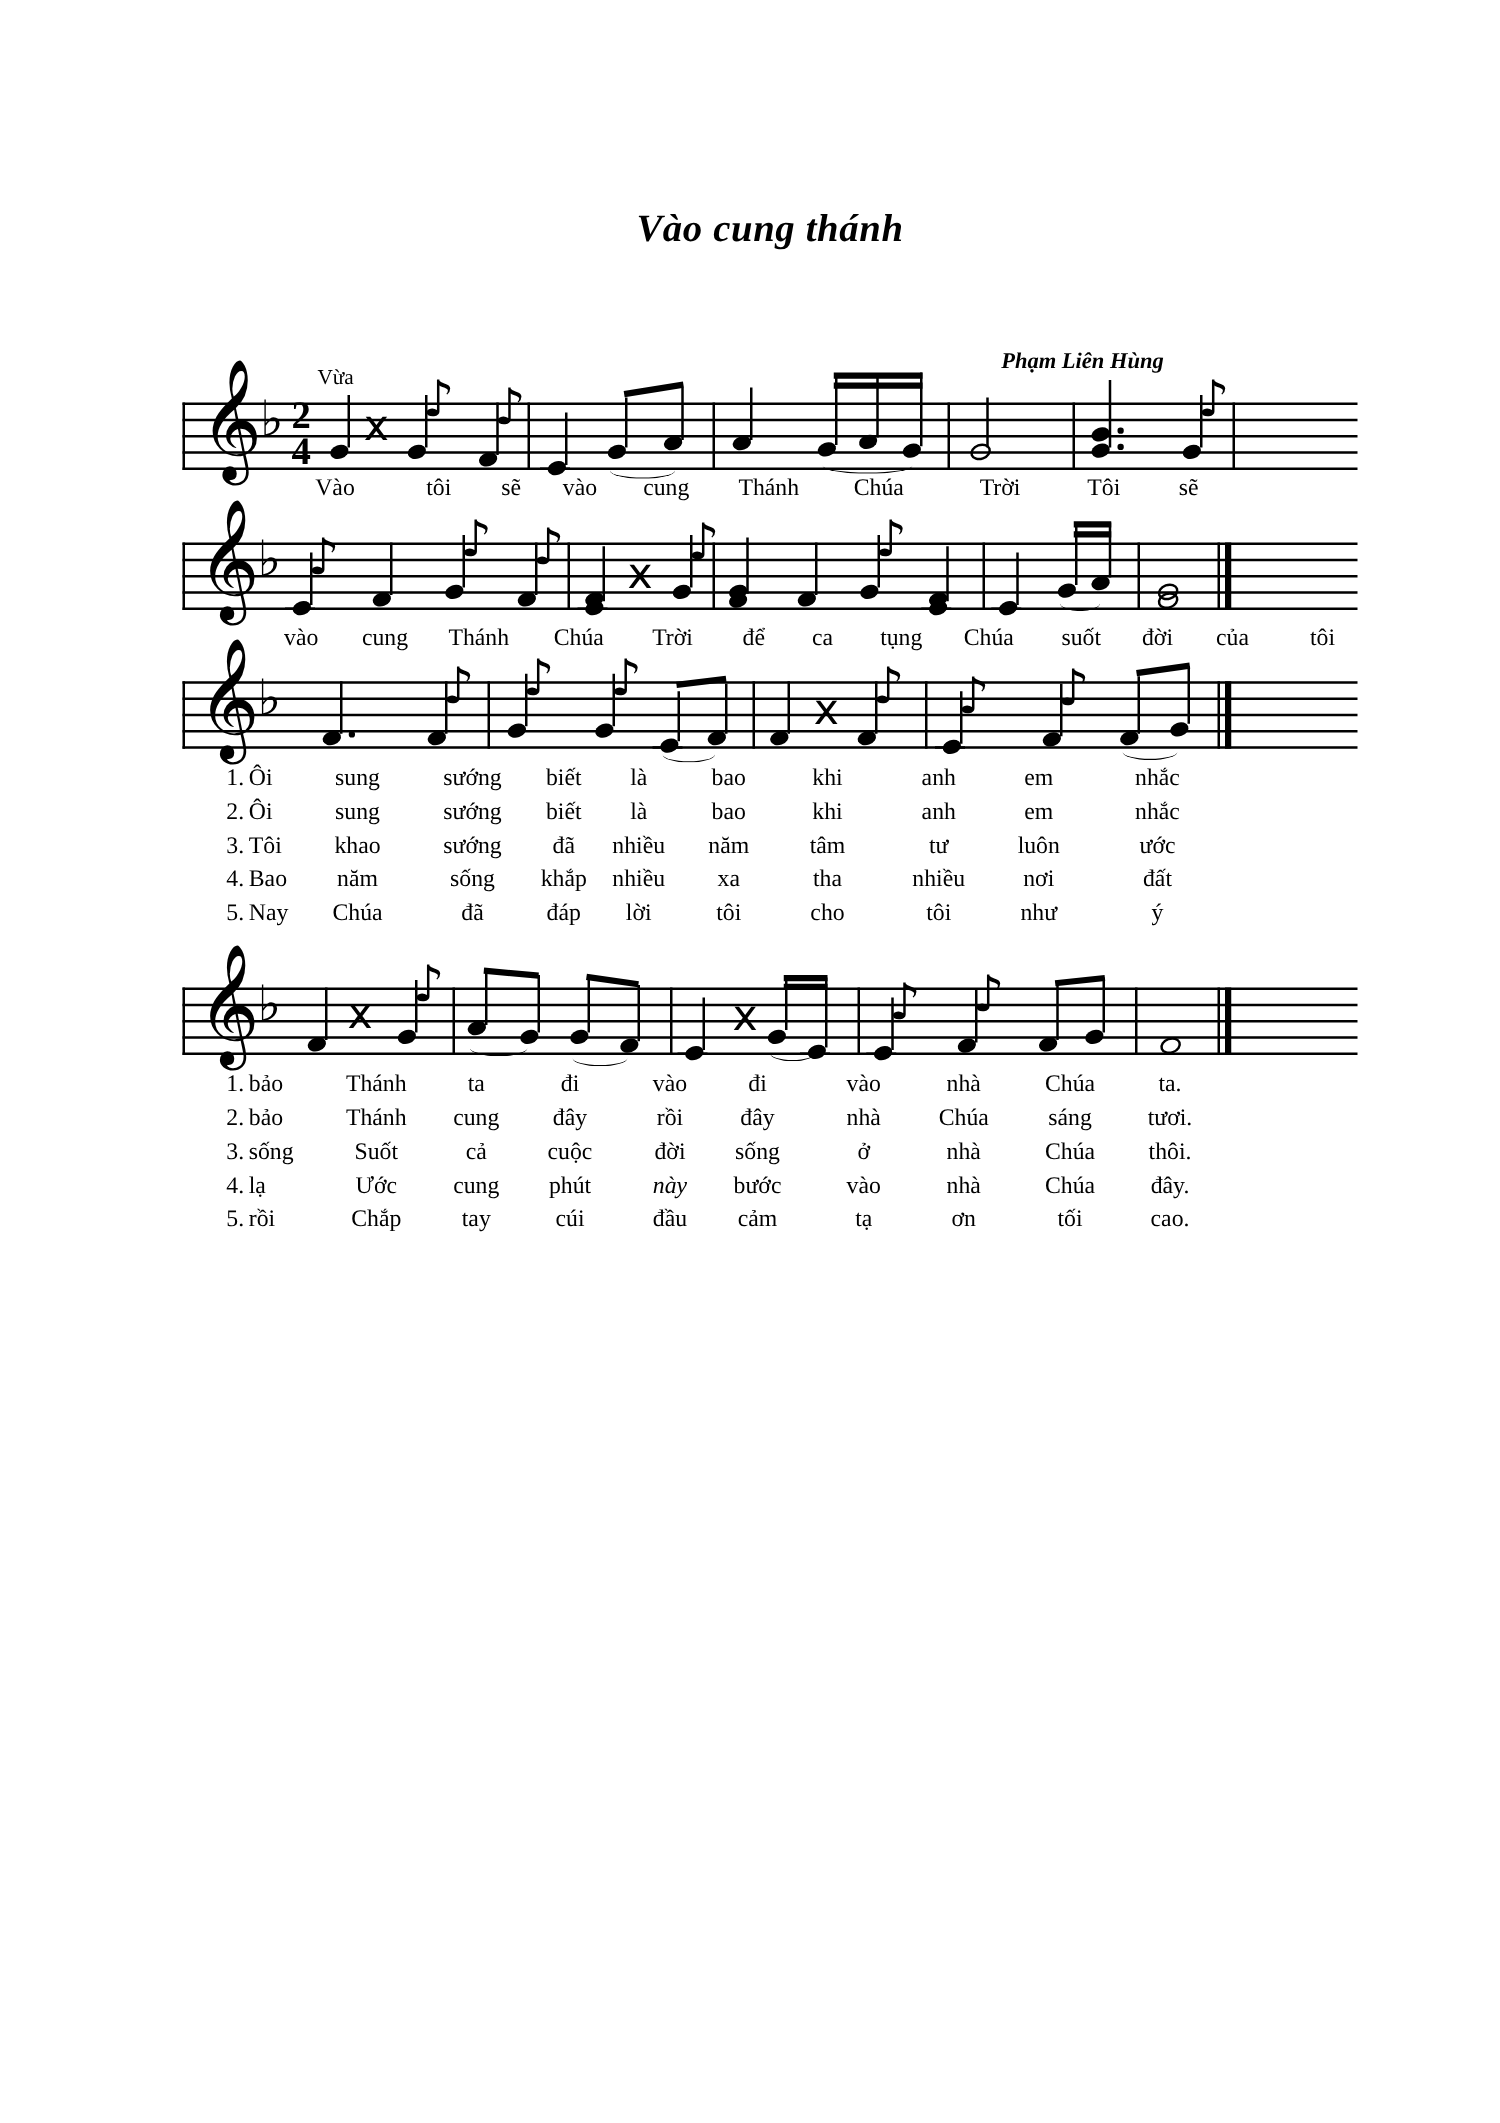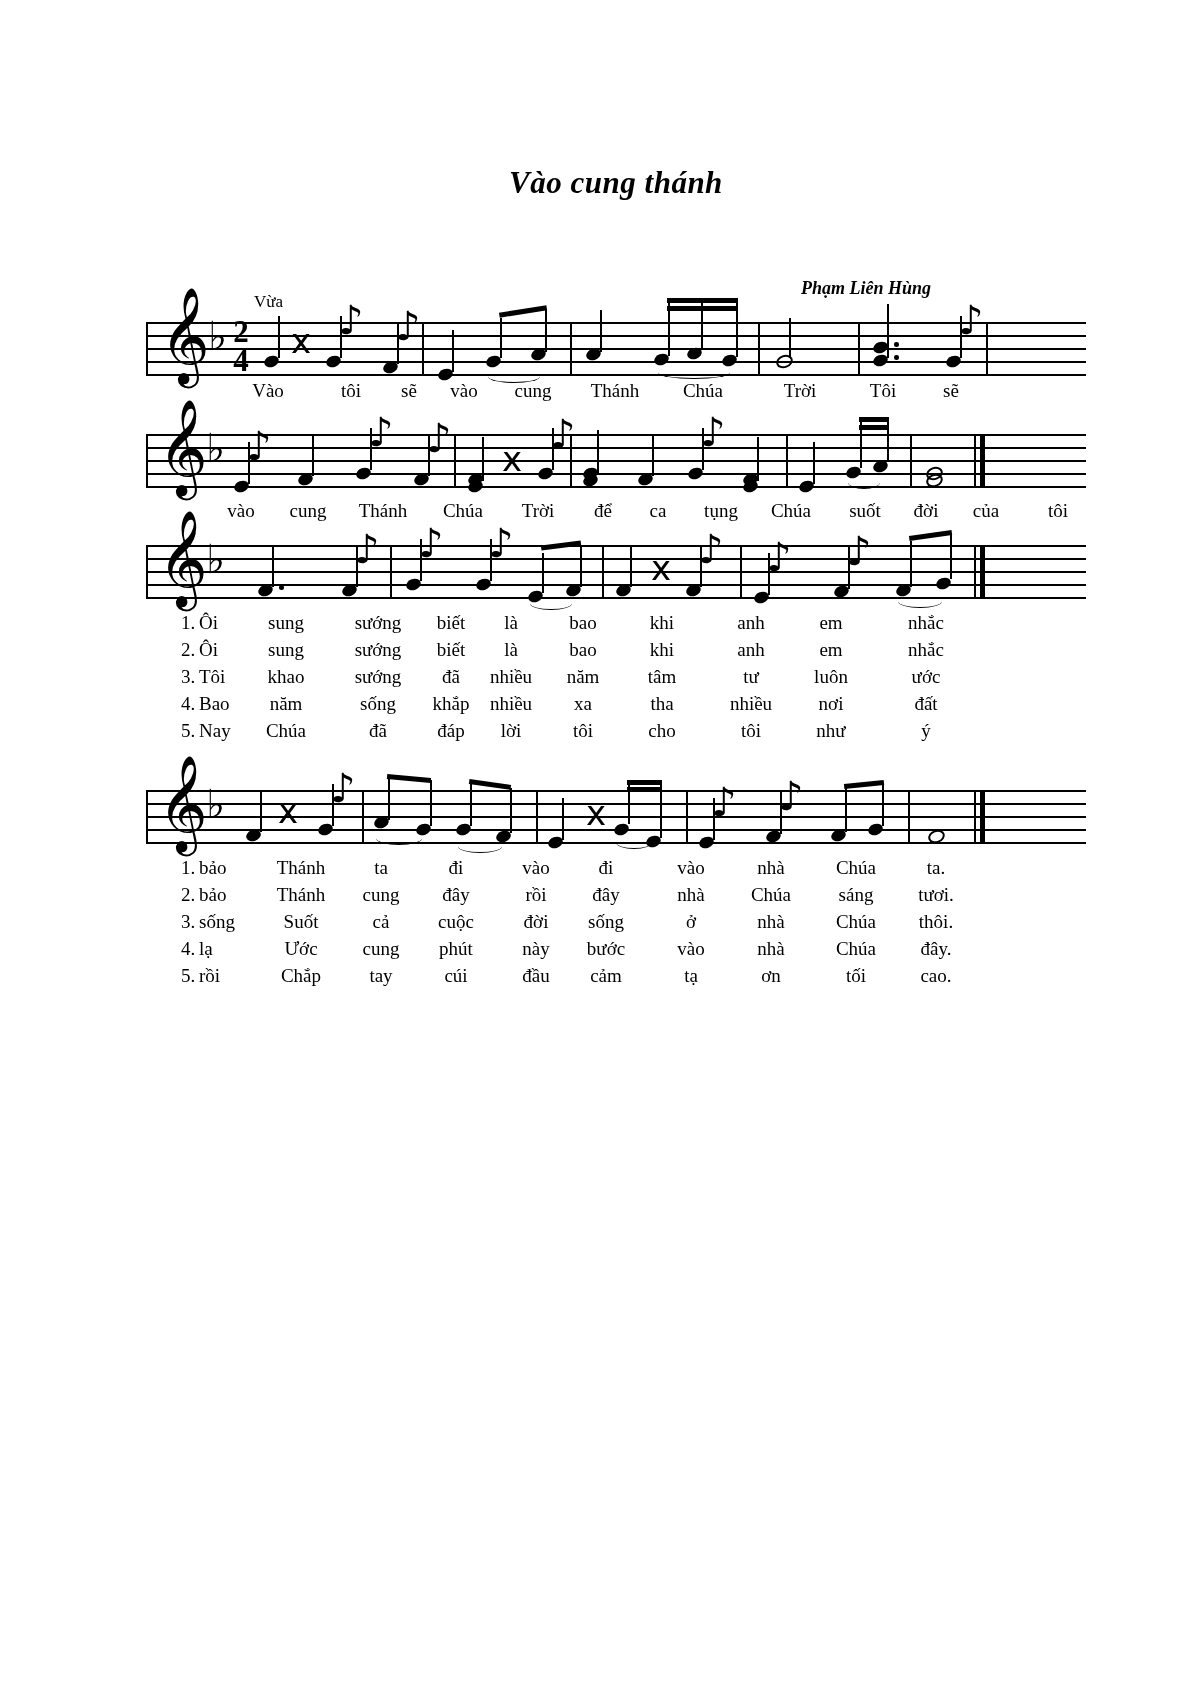--- a/index.html
+++ b/index.html
@@ -633,21 +633,21 @@
     <span style="left:625px;">nhà</span>
     <span style="left:710px;">Chúa</span>
     <span style="left:790px;">thôi.</span>
   </div>
   <div class="lyricline" style="top:938px;">
     <span class="lead" style="left:35px;">4.</span>
     <span class="lead" style="left:53px;">lạ</span>
     <span style="left:155px;">Ước</span>
     <span style="left:235px;">cung</span>
     <span style="left:310px;">phút</span>
-    <span style="left:390px;">này</span>
+    <span style="left:390px;font-style:italic;">này</span>
     <span style="left:460px;">bước</span>
     <span style="left:545px;">vào</span>
     <span style="left:625px;">nhà</span>
     <span style="left:710px;">Chúa</span>
     <span style="left:790px;">đây.</span>
   </div>
   <div class="lyricline" style="top:965px;">
     <span class="lead" style="left:35px;">5.</span>
     <span class="lead" style="left:53px;">rồi</span>
     <span style="left:155px;">Chắp</span>

